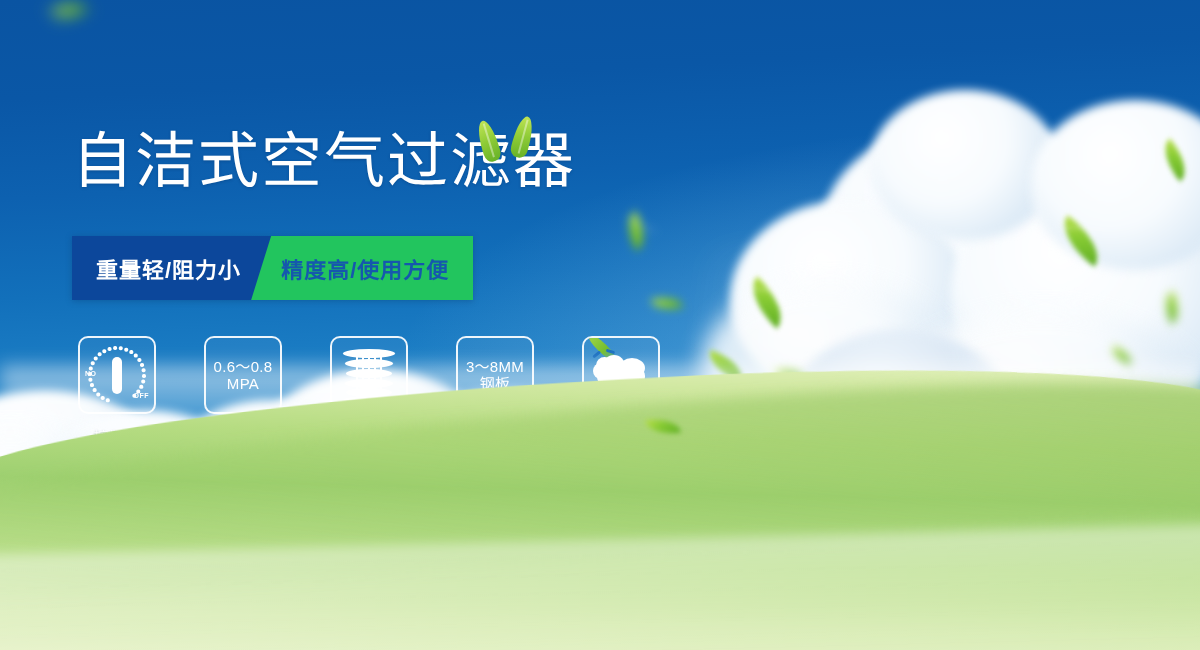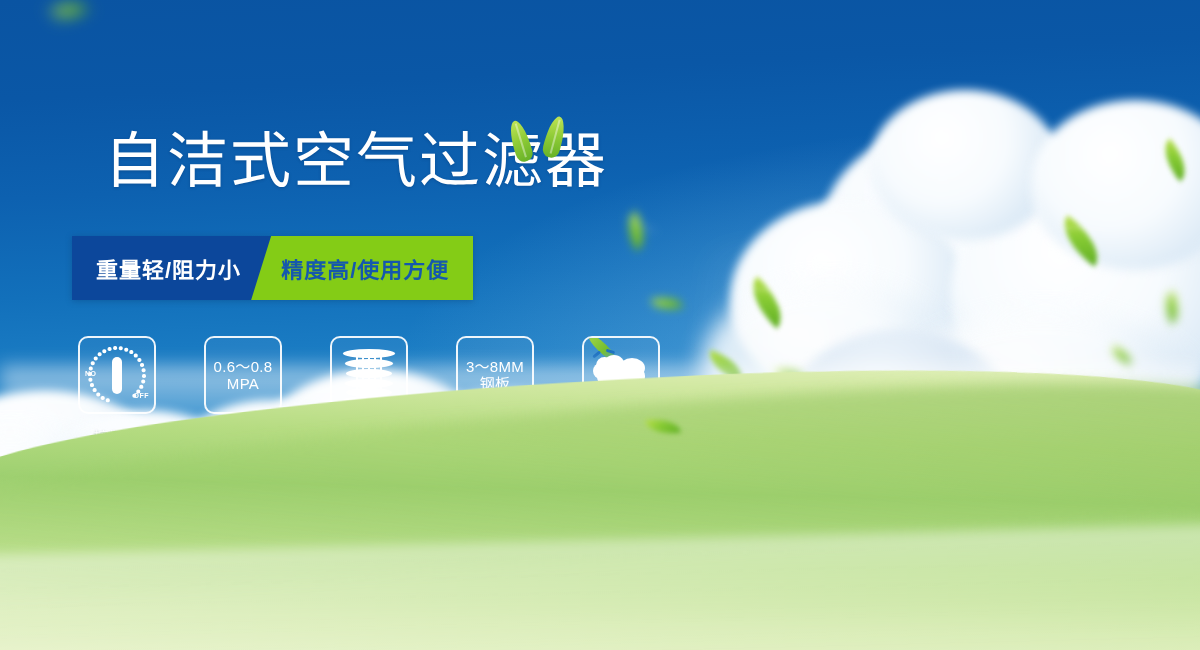--- a/index.html
+++ b/index.html
@@ -108,21 +108,21 @@
   }
   .leaf.blur1{filter:blur(2.5px);}
   .leaf.blur2{filter:blur(5px);}
   .leaf.blur3{filter:blur(8px);}
   .leaf .vein{
     position:absolute;left:8%;top:48%;width:84%;height:1px;
     background:rgba(255,255,255,.45);transform:rotate(-34deg);transform-origin:left center;
   }
 
   
-  .title-block{position:absolute;left:72px;top:130px;margin-left:32px;}
+  .title-block{position:absolute;left:72px;top:130px;}
   #main-title{
     margin:0;
     font-size:61px;
     line-height:1;
     letter-spacing:2px;
     color:#ffffff;
     font-weight:300;
     font-family:"DejaVu Sans","Liberation Sans",sans-serif;
     text-shadow:0 1px 3px rgba(0,40,90,.30);
     white-space:nowrap;
@@ -149,21 +149,21 @@
     filter:drop-shadow(0 1px 3px rgba(0,30,70,.25));
   }
   .tag{display:flex;align-items:center;white-space:nowrap;}
   #tag-primary{
     background:#0c479b;
     color:#ffffff;
     padding:0 30px 0 24px;
     font-size:22px;font-weight:700;letter-spacing:1px;
   }
   #tag-secondary{
-    background:#84cc16;
+    background:#22c55e;
     color:#1558ad;
     padding:0 24px 0 30px;
     font-size:22px;font-weight:700;letter-spacing:1px;
     clip-path:polygon(20px 0, 100% 0, 100% 100%, 0 100%);
     margin-left:-20px;
   }
 
   
   #feature-row{
     position:absolute;left:78px;top:336px;

